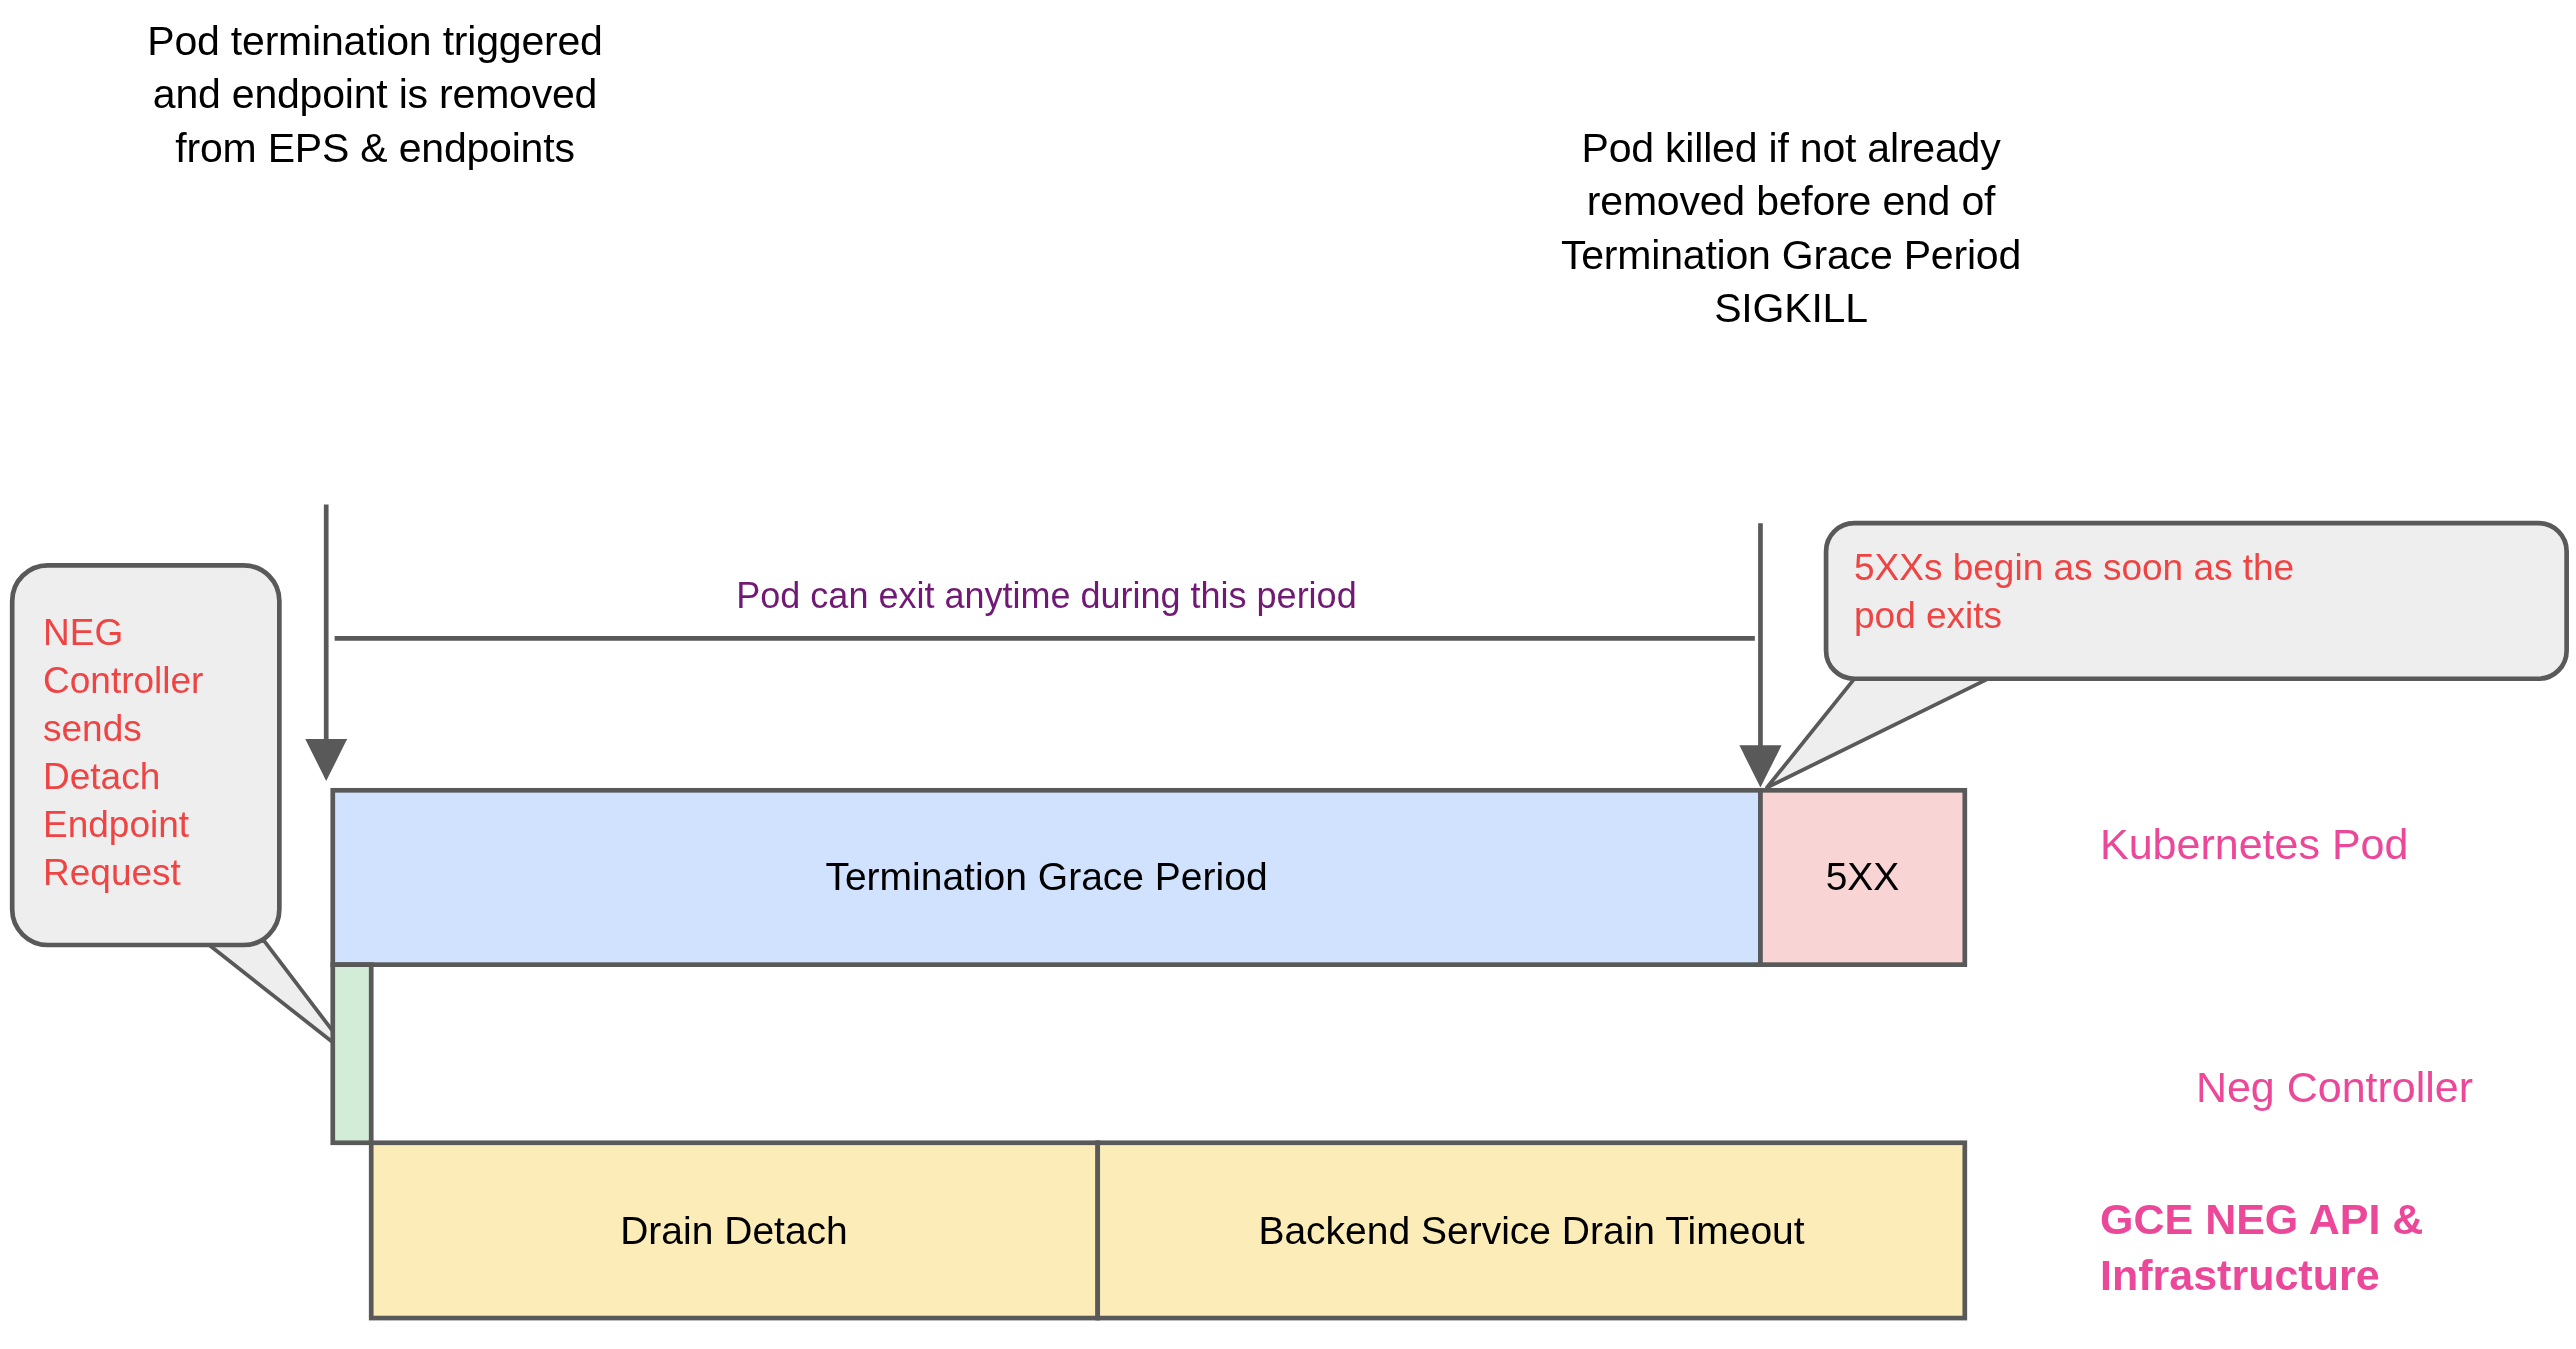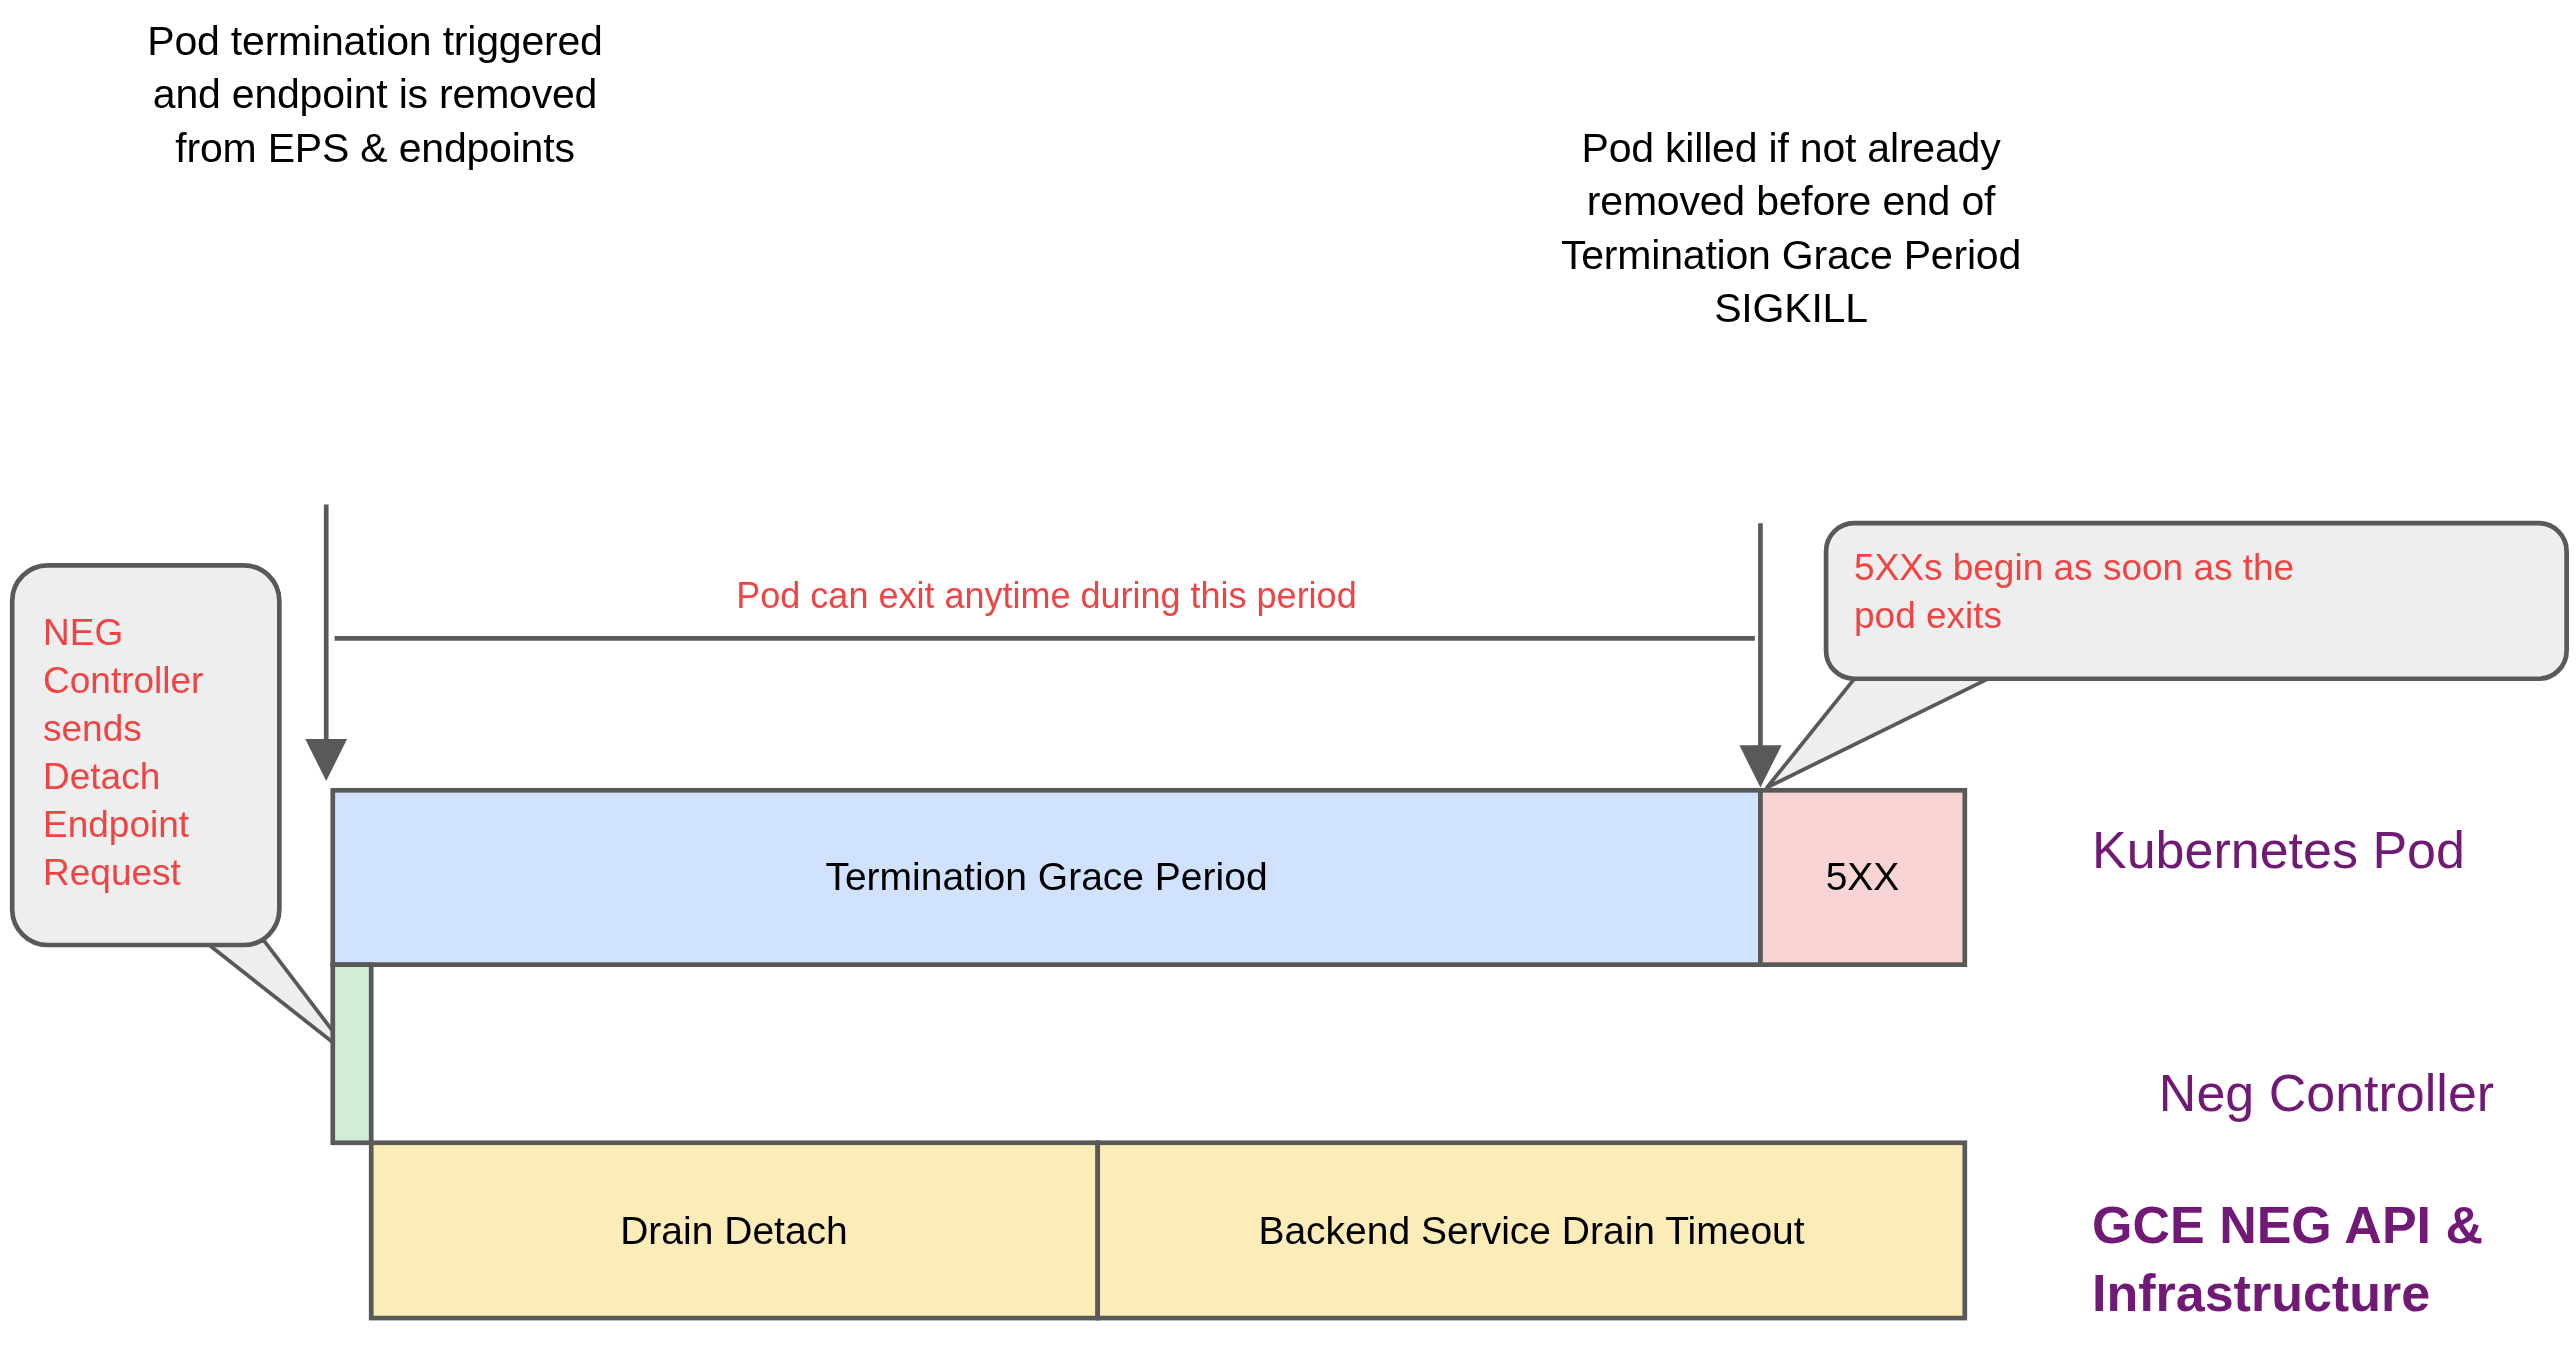--- a/index.html
+++ b/index.html
@@ -62,21 +62,21 @@
 
   
   #span-caption {
     position: absolute;
     left: 335px;
     top: 574px;
     width: 1423px;
     text-align: center;
     font-size: 36px;
     line-height: 1.2;
-    color: #ef4444;
+    color: #701a75;
   }
 
   
   .bar-label {
     position: absolute;
     display: flex;
     align-items: center;
     justify-content: center;
     text-align: center;
     font-size: 39px;
@@ -96,24 +96,25 @@
     white-space: pre-line;
     color: #ef4444;
     pointer-events: none;
   }
   #bubble-left-text  { left: 43px;  top: 609px; width: 244px; }
   #bubble-right-text { left: 1854px; top: 544px; width: 694px; }
 
   
   .lane-label {
     position: absolute;
-    font-size: 52px;
+    font-size: 43px;
     line-height: 1.30;
     white-space: pre-line;
-    color: #701a75;
+    color: #ec4899;
+    margin-left: 8px;
   }
   #lane-pod  { left: 2092px; top: 817px; width: 469px; }
   #lane-neg  { left: 2092px; top: 1060px; width: 469px; text-align: center; }
   #lane-gce  { left: 2092px; top: 1192px; width: 469px; font-weight: bold; }
 </style>
 </head>
 <body>
 
 <div id="stage">
 

